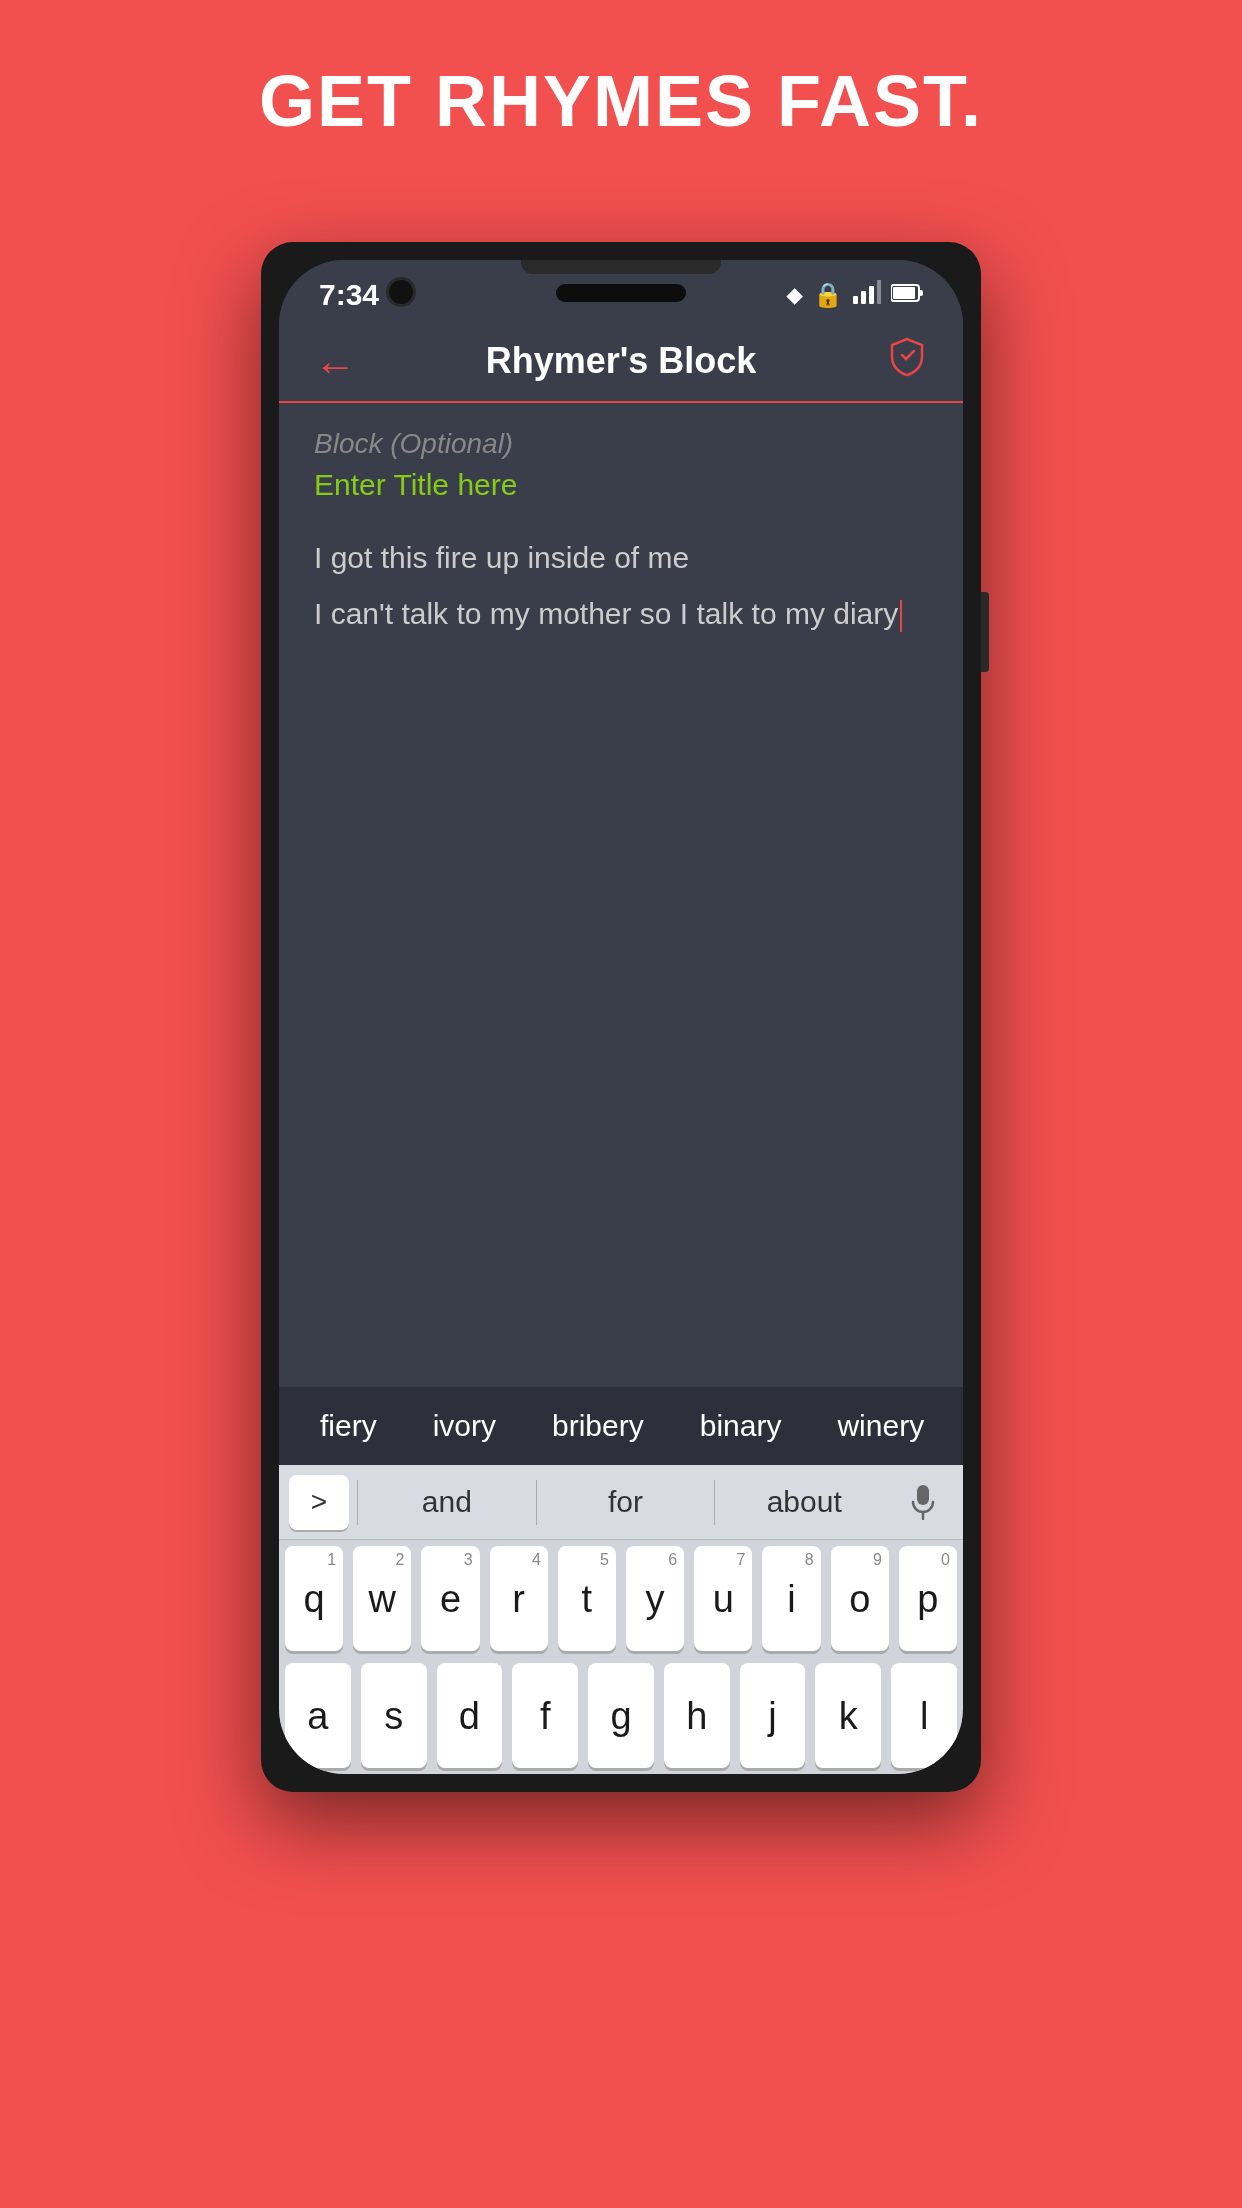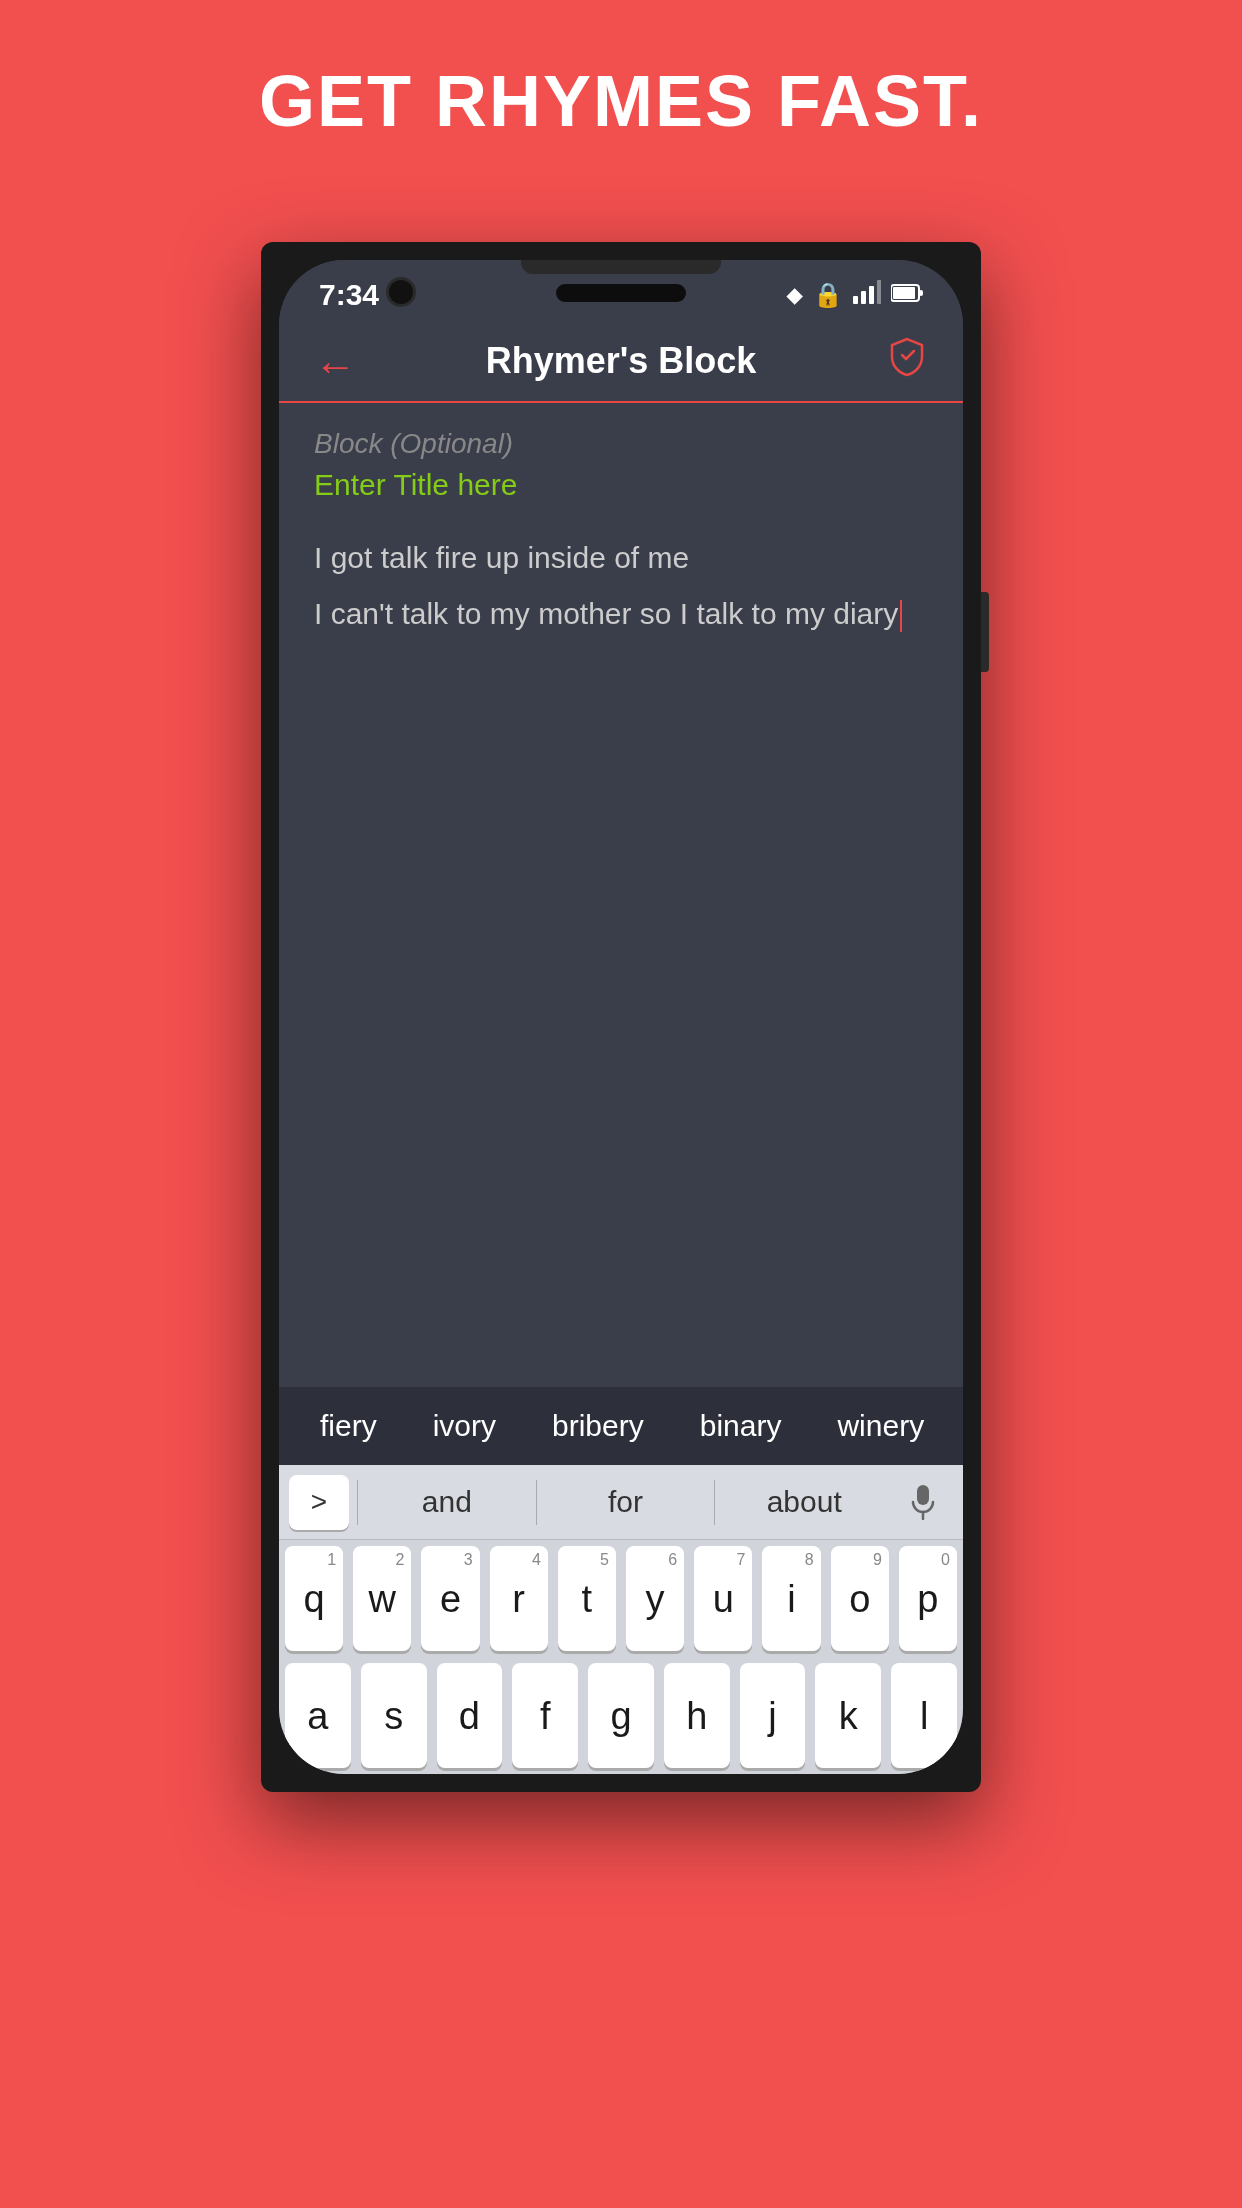--- a/index.html
+++ b/index.html
@@ -37,21 +37,21 @@
     .phone-wrapper {
       display: flex;
       justify-content: center;
       margin-top: 20px;
     }
 
     .phone-outer {
       width: 720px;
       height: 1550px;
       background: #1a1a1a;
-      border-radius: 12px;
+      border-radius: 32px;
       padding: 18px;
       position: relative;
       box-shadow: 0 30px 80px rgba(0,0,0,0.5);
     }
 
     
     .phone-outer::before {
       content: '';
       position: absolute;
       top: 18px;
@@ -378,21 +378,21 @@
             <path d="M16 20l4 4 8-8" stroke="#E84545" stroke-width="2.5" stroke-linecap="round"></path>
           </svg>
         </span>
       </div>
 
       <div class="content-area">
         <div class="title-label">
           <span>Block</span> <span class="title-optional">(Optional)</span>
         </div>
         <div class="title-input">Enter Title here</div>
-        <div class="lyrics-line">I got talk fire up inside of me</div>
+        <div class="lyrics-line">I got this fire up inside of me</div>
         <div class="lyrics-line">
           <span>I can't talk to my mother so I talk to my diary</span><span class="cursor"></span>
         </div>
       </div>
 
       <div class="rhyme-bar">
         <span class="rhyme-word">fiery</span>
         <div class="rhyme-divider"></div>
         <span class="rhyme-word">ivory</span>
         <div class="rhyme-divider"></div>

